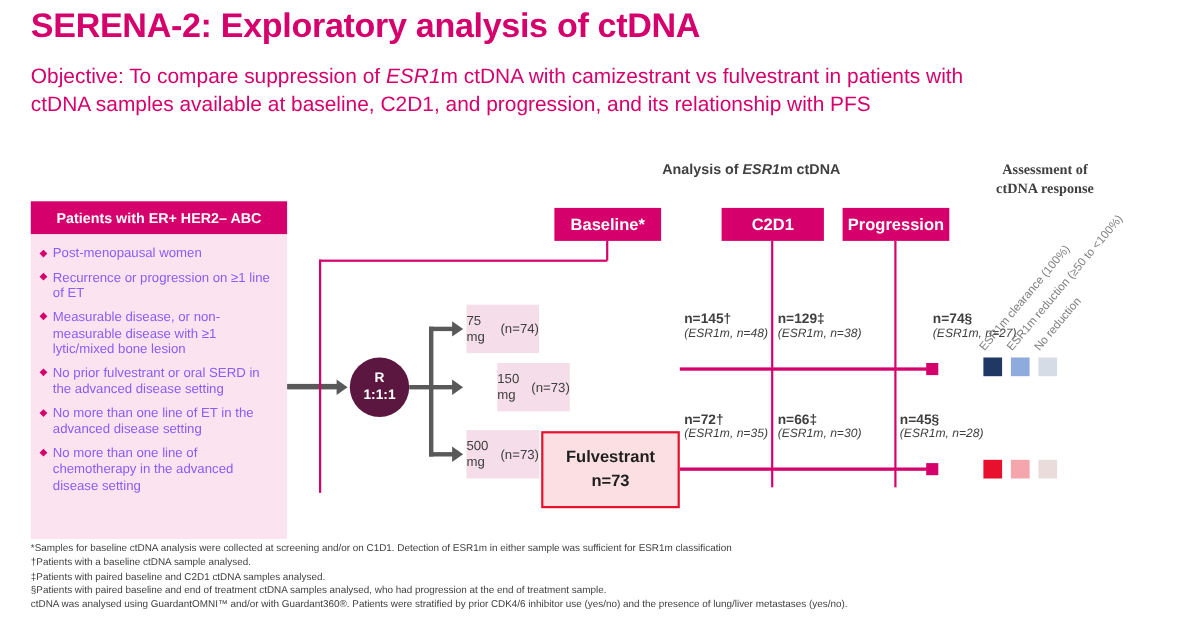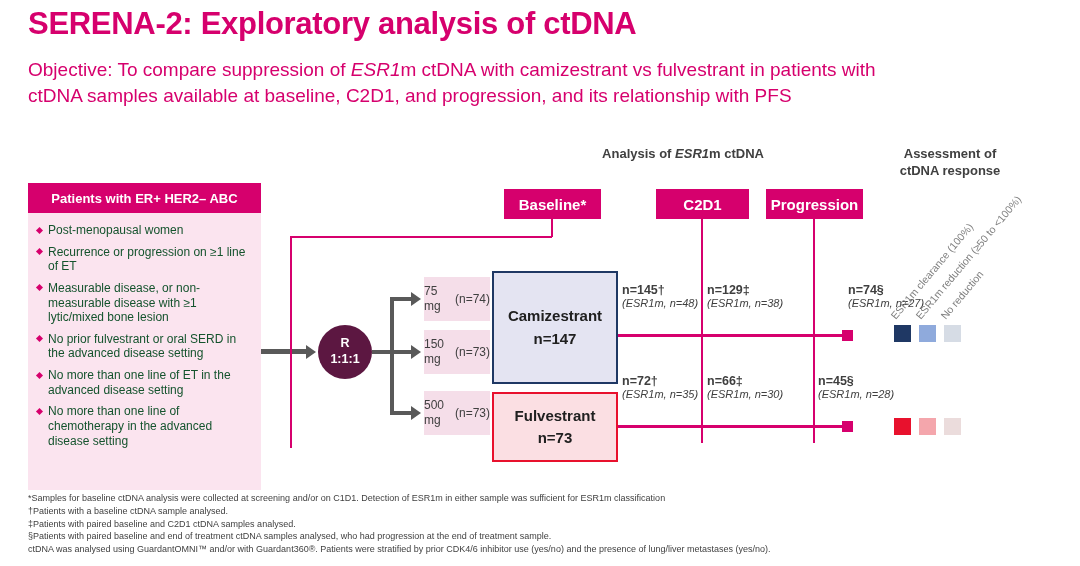--- a/index.html
+++ b/index.html
@@ -16,21 +16,21 @@
   .assessment { white-space:pre-line; line-height:1.3; }
 
   .tp-box { background:#D6006D; color:#ffffff; font-weight:bold; font-size:15px;
             display:flex; align-items:center; justify-content:center; height:30px; top:189px; }
 
   .panel-header { left:28px; top:183px; width:233px; height:30px; background:#D6006D; color:#ffffff;
                   font-weight:bold; font-size:13px; display:flex; align-items:center; justify-content:center; }
   .panel-body { left:28px; top:213px; width:233px; height:277px; background:#FBE4EF; padding:10px 9px; }
   .bullet { display:flex; gap:6px; margin-bottom:7px; }
   .bullet-marker { flex:0 0 auto; width:5px; height:5px; background:#D6006D; transform:rotate(45deg); margin-top:4.5px; }
-  .bullet-text { font-size:12px; color:#14532d; line-height:1.22; }
+  .bullet-text { font-size:12px; color:#8b5cf6; line-height:1.22; }
 
   .gray-line { position:absolute; background:#595959; }
   .arrow-head { position:absolute; width:0; height:0; border-top:7px solid transparent;
                 border-bottom:7px solid transparent; border-left:10px solid #595959; }
 
   .r-circle { left:318px; top:325px; width:54px; height:54px; border-radius:50%; background:#5C1741;
               color:#ffffff; font-weight:bold; font-size:12.5px; display:flex; flex-direction:column;
               align-items:center; justify-content:center; line-height:1.25; }
 
   .dose-box { left:424px; width:66px; height:44px; background:#F5DEE9; display:flex; flex-direction:row;
@@ -58,21 +58,21 @@
 <div class="slide">
 
   <div class="abs title">SERENA-2: Exploratory analysis of ctDNA</div>
   <div class="abs objective">
     <span>Objective: To compare suppression of </span><i>ESR1</i><span>m ctDNA with camizestrant vs fulvestrant in patients with ctDNA samples available at baseline, C2D1, and progression, and its relationship with PFS</span>
   </div>
 
   <div class="abs col-header" style="left:553px; top:146px; width:260px;">
     <span>Analysis of </span><i>ESR1</i><span>m ctDNA</span>
   </div>
-  <div class="abs col-header assessment" style="left:880px; top:146px; width:140px;">Assessment of
+  <div class="abs col-header assessment" style="left:880px; top:146px; width:140px;font-family:Liberation Serif, serif;">Assessment of
 ctDNA response</div>
 
   <div class="abs tp-box" style="left:504px; width:97px;">Baseline*</div>
   <div class="abs tp-box" style="left:656px; width:93px;">C2D1</div>
   <div class="abs tp-box" style="left:766px; width:97px;">Progression</div>
 
   <div class="abs panel-header">Patients with ER+ HER2– ABC</div>
   <div class="abs panel-body">
     <div class="bullet">
       <span class="bullet-marker"></span>
@@ -114,33 +114,29 @@
   <div class="arrow-head" style="left:411px; top:292px;"></div>
   <div class="gray-line" style="left:390px; top:350px; width:22px; height:4px;"></div>
   <div class="arrow-head" style="left:411px; top:345px;"></div>
   <div class="gray-line" style="left:390px; top:411px; width:22px; height:4px;"></div>
   <div class="arrow-head" style="left:411px; top:406px;"></div>
 
   <div class="abs dose-box" style="top:277px;">
     <span>75 mg</span>
     <span>(n=74)</span>
   </div>
-  <div class="abs dose-box" style="top:330px;">
+  <div class="abs dose-box" style="top:330px;margin-left:28px;">
     <span>150 mg</span>
     <span>(n=73)</span>
   </div>
   <div class="abs dose-box" style="top:391px;">
     <span>500 mg</span>
     <span>(n=73)</span>
   </div>
 
-  <div class="abs arm-box" style="top: 271px; height: 113px; border-color: rgb(31, 56, 100); background-color: rgb(228, 228, 242);">
-    <span>Camizestrant</span>
-    <span>n=147</span>
-  </div>
   <div class="abs arm-box" style="top: 392px; height: 70px; border-color: rgb(232, 17, 45); background-color: rgb(251, 223, 227);">
     <span>Fulvestrant</span>
     <span>n=73</span>
   </div>
 
   <div class="mag-line" style="left:551px; top:219px; width:1.5px; height:18px;"></div>
   <div class="mag-line" style="left:290px; top:236px; width:262px; height:1.5px;"></div>
   <div class="mag-line" style="left:290px; top:236px; width:1.5px; height:212px;"></div>
 
   <div class="mag-line" style="left:701px; top:219px; width:1.5px; height:224px;"></div>

